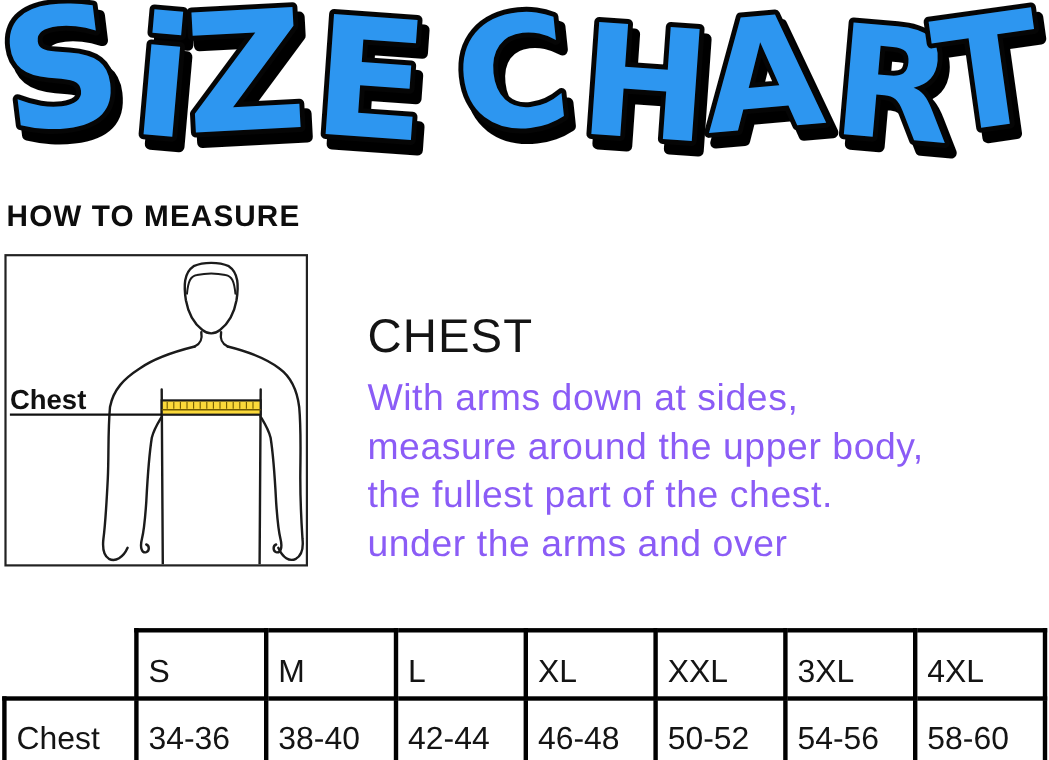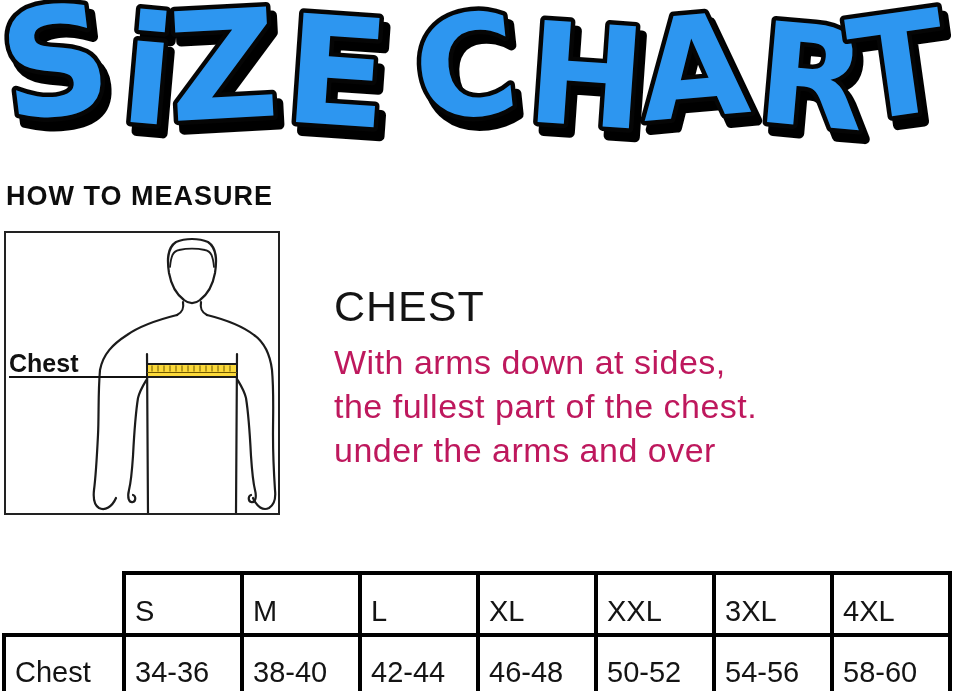--- a/index.html
+++ b/index.html
@@ -43,21 +43,21 @@
     font-weight:bold;font-size:25px;fill:#111111;
   }
   
   .instructions{position:absolute;left:334px;top:283px;}
   .chest-heading{
     font-size:43px;font-weight:400;letter-spacing:1px;
     line-height:46px;margin-bottom:11px;color:#141414;
   }
   .instr-line{
     font-size:34px;font-weight:400;letter-spacing:0.5px;
-    line-height:44px;color:#be185d;white-space:nowrap;
+    line-height:44px;color:#8b5cf6;white-space:nowrap;
   }
   
   .size-table{
     position:absolute;left:2px;top:571px;
     width:948px;
     border-collapse:collapse;table-layout:fixed;
   }
   .size-table td{
     border:4px solid #000000;
     vertical-align:bottom;
@@ -130,20 +130,21 @@
       </g>
 
       <line x1="3" y1="144" x2="141" y2="144" stroke="#111111" stroke-width="2"></line>
       <text class="chest-label-text" x="3" y="139">Chest</text>
     </svg>
   </div>
 
   <div class="instructions">
     <div class="chest-heading">CHEST</div>
     <div class="instr-line">With arms down at sides,</div>
+    <div class="instr-line">measure around the upper body,</div>
     <div class="instr-line">the fullest part of the chest.</div>
     <div class="instr-line">under the arms and over</div>
   </div>
 
   <table class="size-table">
     <colgroup>
       <col style="width:120px">
         <col style="width:118px">
         <col style="width:118px">
         <col style="width:118px">

